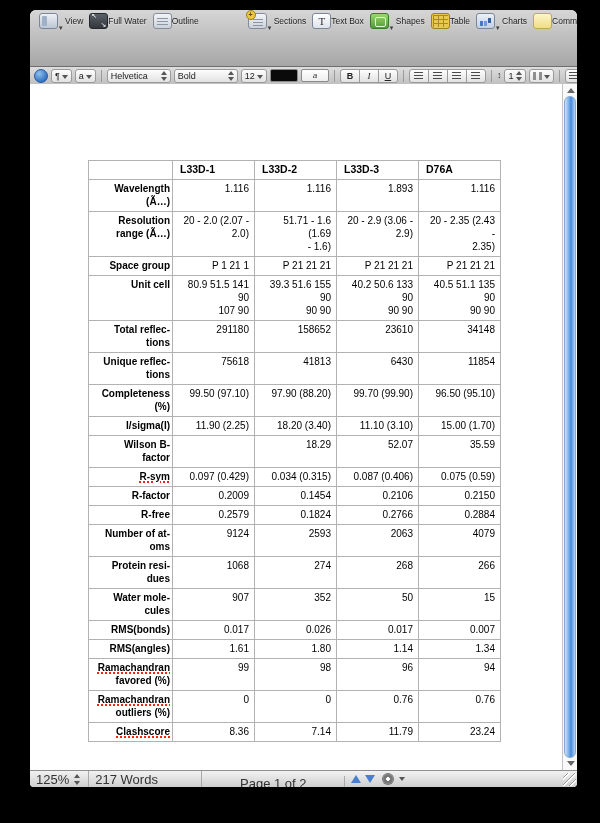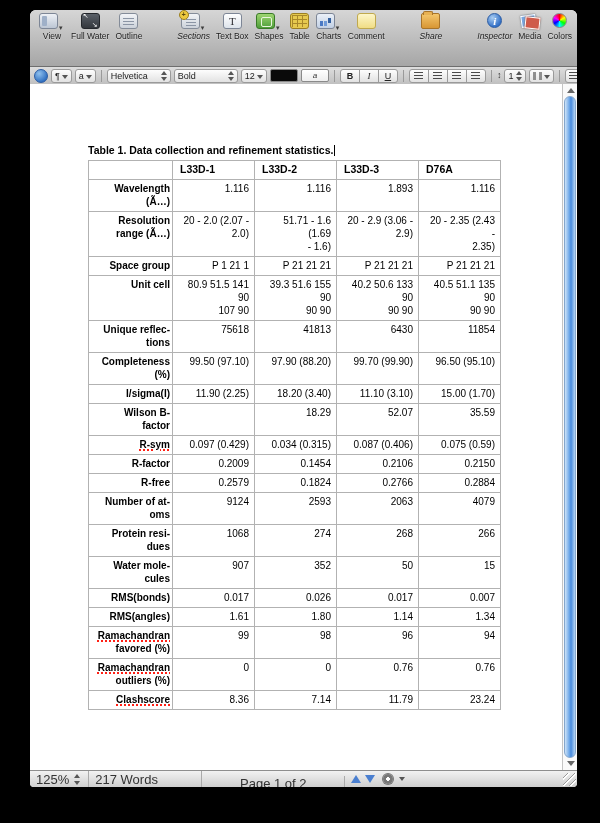--- a/index.html
+++ b/index.html
@@ -14,22 +14,22 @@
   .light{width:13px;height:13px;border-radius:50%;box-sizing:border-box;}
   .light.red{background:radial-gradient(circle at 35% 30%,#ff9a8e,#dd4f45 60%,#b23a32);border:1px solid #9c3a33;}
   .light.yellow{background:radial-gradient(circle at 35% 30%,#ffe9a8,#f5b63e 60%,#cf8f2a);border:1px solid #ad832c;}
   .light.green{background:radial-gradient(circle at 35% 30%,#c9efa4,#79c043 60%,#589a2e);border:1px solid #5c8f33;}
   .win-title{position:absolute;left:0;right:0;top:3px;text-align:center;font-size:12px;
              font-weight:bold;color:#303030;text-shadow:0 1px 0 rgba(255,255,255,.55);}
   .lozenge{position:absolute;right:10px;top:5px;width:24px;height:12px;border-radius:7px;
            background:linear-gradient(#fafafa,#c8c8c8);border:1px solid #8a8a8a;box-sizing:border-box;}
   
   .toolbar{height:34px;display:flex;align-items:flex-start;padding:0 6px;overflow:hidden;}
-  .tb-item{display:flex;flex-direction:column;align-items:center;margin:1px 3px 0 3px;cursor:default;}
-  .tb-item.gap-before{margin-left:32px;font-style:italic;}
+  .tb-item{display:flex;flex-direction:row;align-items:center;margin:1px 3px 0 3px;cursor:default;}
+  .tb-item.gap-before{margin-left:46px;}
   .tb-iconwrap{height:19px;display:flex;align-items:center;}
   .tb-caret{display:none;width:7px;}
   .tb-caret.on{display:inline-block;}
   .tb-caret.on::after{content:"▾";font-size:7px;color:#3c3c3c;position:relative;top:4px;left:1px;}
   .tb-label{font-size:8.5px;color:#1c1c1c;margin-top:1px;text-shadow:0 1px 0 rgba(255,255,255,.4);white-space:nowrap;}
   .tb-icon{width:19px;height:16px;border-radius:3px;position:relative;box-sizing:border-box;}
   .tb-icon[data-icon="view"]{background:linear-gradient(#eef1f6,#bcc6d4);border:1px solid #7d8696;}
   .tb-icon[data-icon="view"]::before{content:"";position:absolute;left:2px;top:2px;bottom:2px;width:5px;
       background:#9fb0c8;border-radius:1px;}
   .tb-icon[data-icon="fullscreen"]{background:linear-gradient(#5a6068,#33373d);border:1px solid #24272c;}
@@ -327,23 +327,20 @@
       <span class="fb-caret"></span>
     </div>
     <div class="fb-divider"></div>
     <div class="fb-btn">
       <span class="list-glyph"></span>
 
     </div>
   </div>
 
   <div class="content">
-    <div class="doc-title">
-      <span>Table 1.  Data collection and refinement statistics.</span><span class="cursor"></span>
-    </div>
     <table class="stats-table">
       <colgroup>
         <col class="c-label">
           <col class="c-data">
           <col class="c-data">
           <col class="c-data">
           <col class="c-data">
       </colgroup>
       <thead>
         <tr>
@@ -401,20 +398,30 @@
             <td class="val">80.9 51.5 141 90
 107 90</td>
             <td class="val">39.3 51.6 155 90
 90 90</td>
             <td class="val">40.2 50.6 133 90
 90 90</td>
             <td class="val">40.5 51.1 135 90
 90 90</td>
           </tr>
 
+          <tr>
+            <td class="lbl">
+              <span class="lline">Total reflec-</span>
+              <span class="lline">tions</span>
+            </td>
+            <td class="val">291180</td>
+            <td class="val">158652</td>
+            <td class="val">23610</td>
+            <td class="val">34148</td>
+          </tr>
 
           <tr>
             <td class="lbl">
               <span class="lline">Unique reflec-</span>
               <span class="lline">tions</span>
             </td>
             <td class="val">75618</td>
             <td class="val">41813</td>
             <td class="val">6430</td>
             <td class="val">11854</td>

